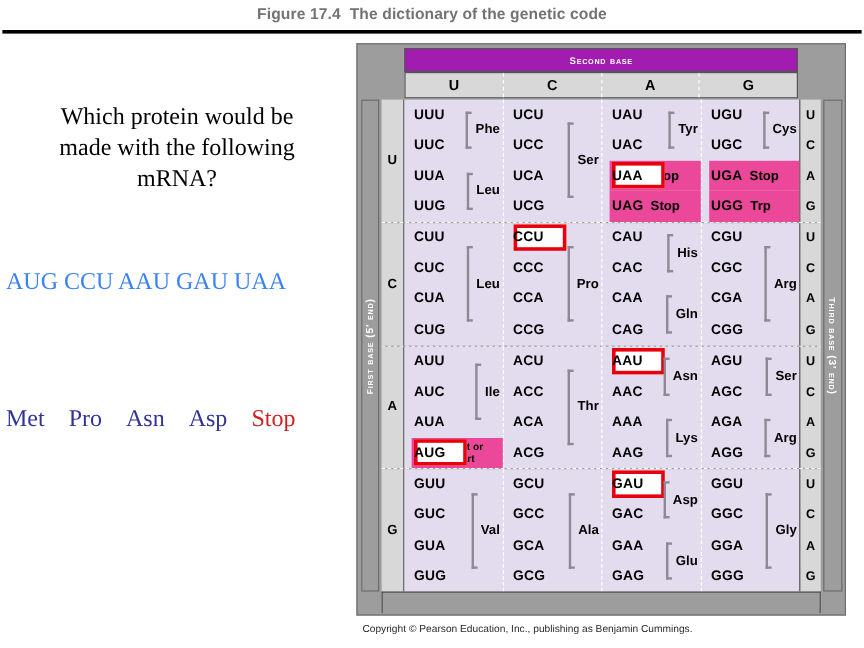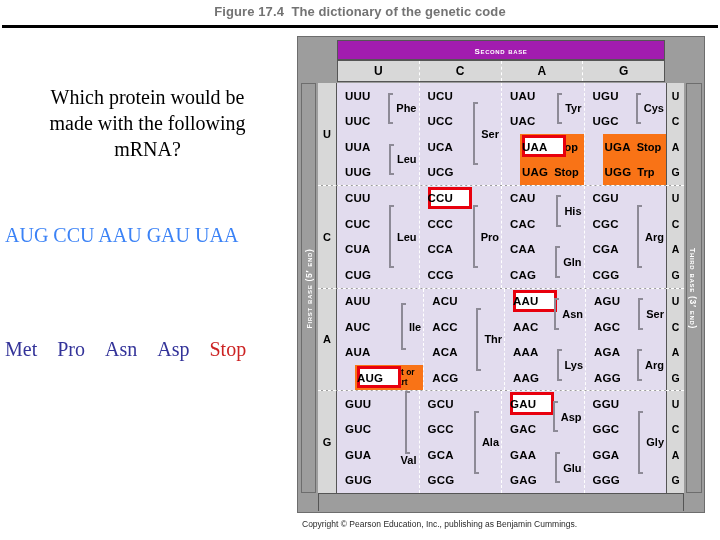--- a/index.html
+++ b/index.html
@@ -118,21 +118,21 @@
   }
 
   
   .codon-line{
     flex:1;display:flex;align-items:center;position:relative;
   }
   .codon{
     font-size:11.5px;font-weight:bold;color:#000;letter-spacing:.2px;
     padding:1px 2px;position:relative;z-index:3;
   }
-  .codon-line.white-bg{background:#f97316;margin-left:12px;}
+  .codon-line.white-bg{background:#ec4899;}
   .codon-line.white-bg .aa-inline{
     font-size:11px;font-weight:bold;color:#000;margin-left:4px;
   }
 
   
   .hl{
     position:absolute;border:3px solid #e8000d;background:#ffffff;
     z-index:2;box-sizing:border-box;
   }
 
@@ -484,21 +484,21 @@
             </div>
             <div class="codon-line">
               <span class="codon">GUC</span>
             </div>
             <div class="codon-line">
               <span class="codon">GUA</span>
             </div>
             <div class="codon-line">
               <span class="codon">GUG</span>
             </div>
-            <div class="aa-group" style="top: 0%; height: 100%; flex-direction: column;">
+            <div class="aa-group" style="top: 0%; height: 100%;">
               <div class="bracket" style="height: 62%;"></div>
               <span class="aa-label">Val</span>
             </div>
           </div>
           <div class="codon-col">
             <div class="codon-line">
               <span class="codon">GCU</span>
             </div>
             <div class="codon-line">
               <span class="codon">GCC</span>

